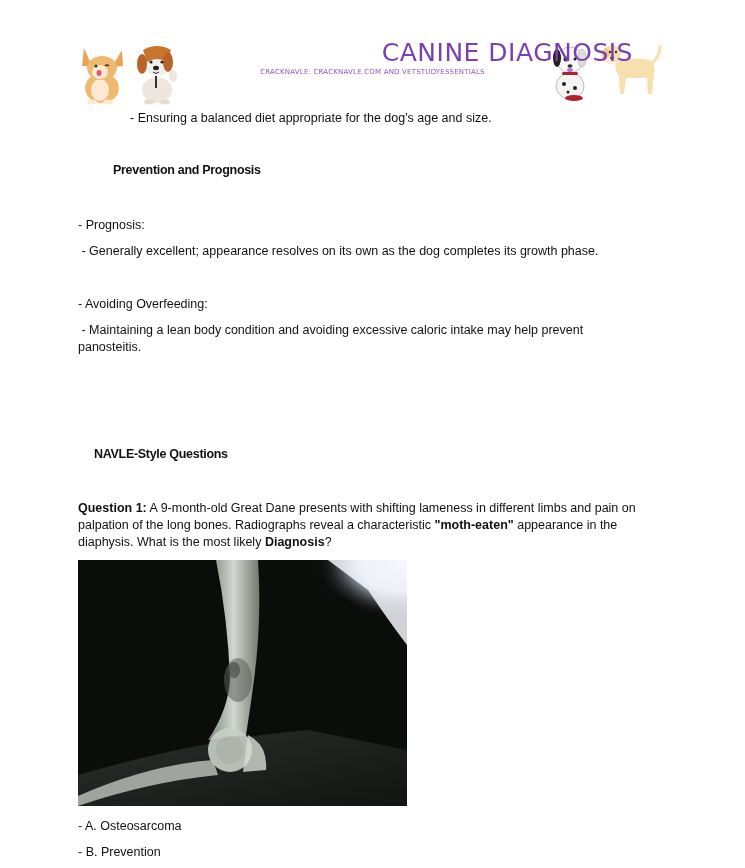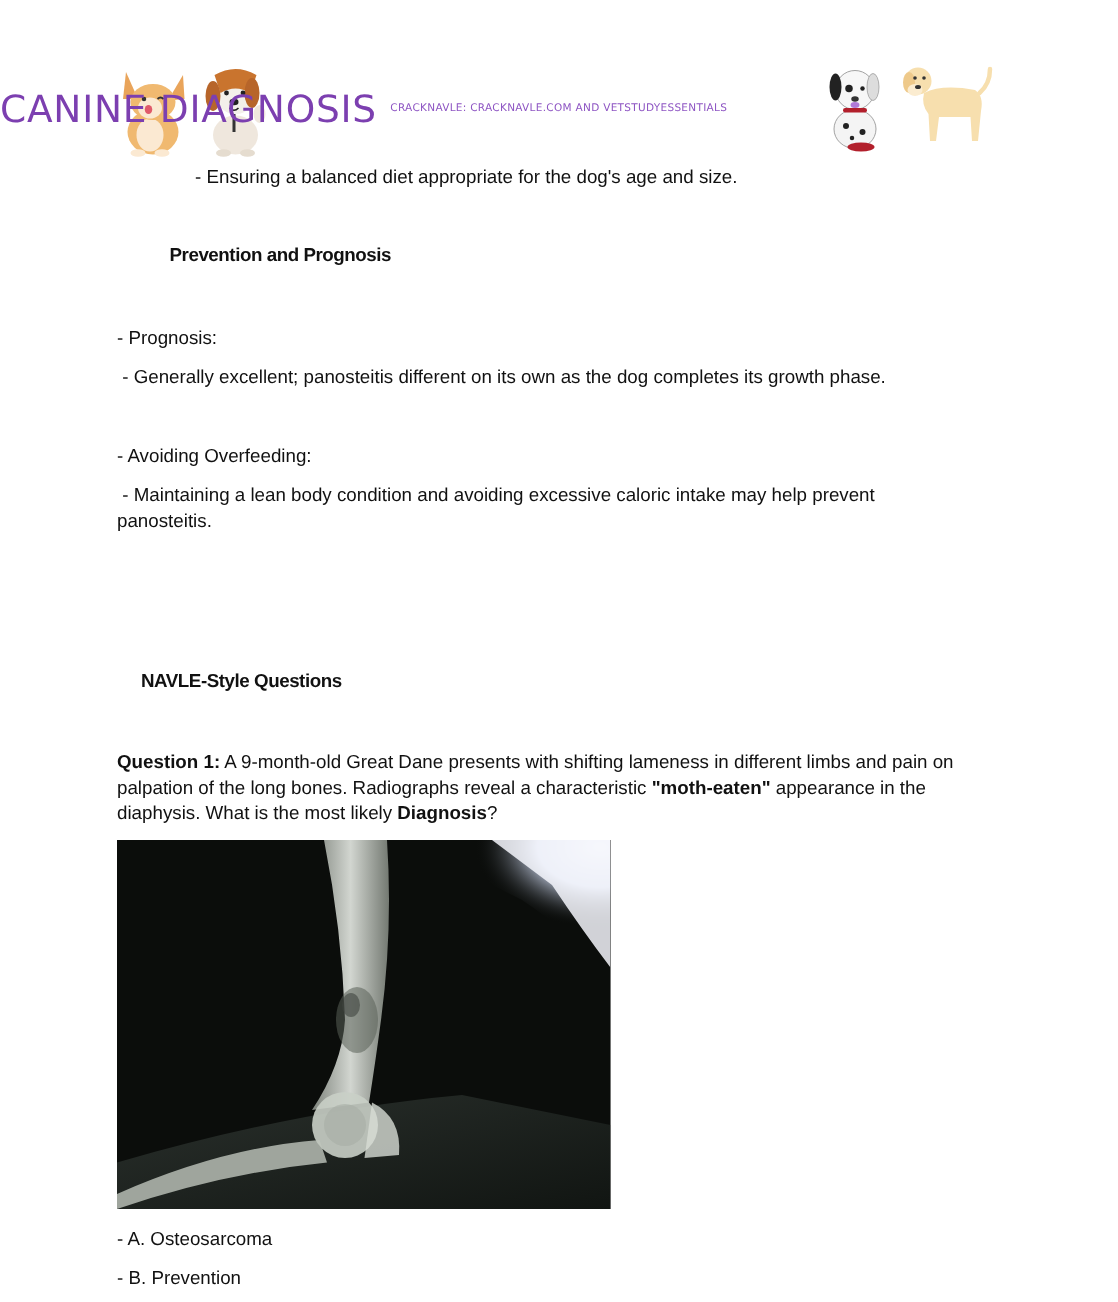--- a/index.html
+++ b/index.html
@@ -1,20 +1,20 @@
 <!DOCTYPE html>
 <html><head>
   <meta charset="utf-8">
   <style>
     html, body { margin: 0; padding: 0; background: #ffffff; }
     body { width: 745px; height: 868px; position: relative; overflow: hidden;
            font-family: "Liberation Sans", sans-serif; color: #111; }
     .abs { position: absolute; }
-    .title { left: 0; width: 633px; top: 38px; text-align: left; font-size: 25px;
-             letter-spacing: 0.5px; color: #7c3fb0; font-family: "DejaVu Sans", sans-serif; font-weight: normal; margin-top: 20px; }
+    .title { left: 0; width: 633px; top: 38px; text-align: right; font-size: 25px;
+             letter-spacing: 0.5px; color: #7c3fb0; font-family: "DejaVu Sans", sans-serif; font-weight: normal; }
     .copyright { left: 0; width: 745px; top: 68px; text-align: center; font-size: 7px;
                  color: #8e55c3; letter-spacing: 0.2px; font-family: "DejaVu Sans", sans-serif; }
     .txt { font-size: 12.5px; line-height: 17px; }
     .head { font-size: 12.5px; font-weight: bold; letter-spacing: -0.3px; }
     .para { left: 78px; width: 590px; }
     b { font-weight: bold; }
     .xray { left: 78px; top: 560px; width: 329px; height: 246px; background: #0a0c0a; overflow: hidden; }
   </style>
 </head>
 <body>
@@ -74,21 +74,21 @@
 </svg>
 
 <div class="abs title">CANINE DIAGNOSIS</div>
 <div class="abs copyright">CRACKNAVLE: CRACKNAVLE.COM AND VETSTUDYESSENTIALS</div>
 
 <div class="abs txt" style="left:82px;top:110px;margin-left:48px;">- Ensuring a balanced diet appropriate for the dog's age and size.</div>
 
 <div class="abs head" style="left:82px;top:163px;padding-left:31px;">Prevention and Prognosis</div>
 
 <div class="abs txt" style="left:78px;top:217px;">- Prognosis:</div>
-<div class="abs txt" style="left:78px;top:243px;white-space:pre;"> - Generally excellent; panosteitis different on its own as the dog completes its growth phase.</div>
+<div class="abs txt" style="left:78px;top:243px;white-space:pre;"> - Generally excellent; appearance resolves on its own as the dog completes its growth phase.</div>
 
 <div class="abs txt" style="left:78px;top:296px;">- Avoiding Overfeeding:</div>
 <div class="abs txt para" style="top:322px;width:560px;white-space:pre-wrap;"> - Maintaining a lean body condition and avoiding excessive caloric intake may help prevent panosteitis.</div>
 
 <div class="abs head" style="left:94px;top:447px;">NAVLE-Style Questions</div>
 
 <div class="abs txt para" style="top:500px;width:582px;">
   <b>Question 1:</b><span> A 9-month-old Great Dane presents with shifting lameness in different limbs and pain on palpation of the long bones. Radiographs reveal a characteristic </span><b>"moth-eaten"</b><span> appearance in the diaphysis. What is the most likely </span><b>Diagnosis</b><span>?</span>
 </div>
 

